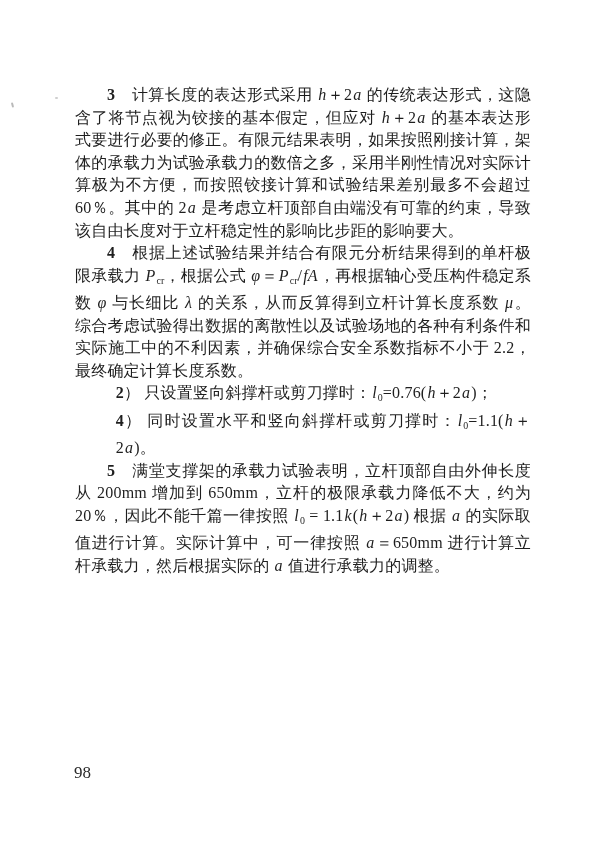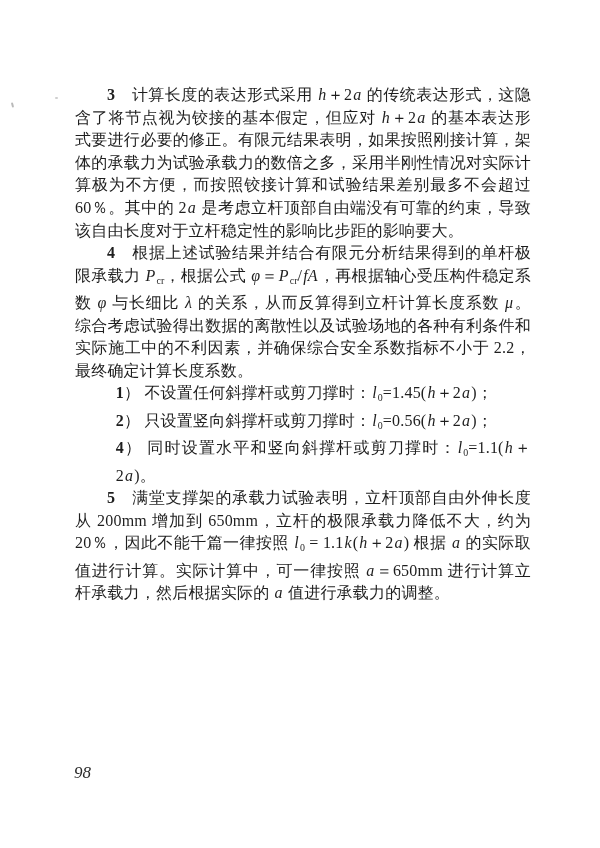--- a/index.html
+++ b/index.html
@@ -33,21 +33,20 @@
   .r-b { font-weight: bold; }
   .r-i { font-style: italic; padding: 0 1px; }
   .r-sub {
     font-size: 0.62em;
     vertical-align: -0.28em;
     letter-spacing: 0;
   }
   .pagenum {
     position: absolute;
     left: 74px; top: 763px;
-    font-style: italic;
     font-size: 17px;
     color: #2a2a2a;
   }
   .scan-mark-1 {
     position: absolute; left: 10px; top: 104px;
     width: 5px; height: 2px;
     background: #b9b9b9;
     border-radius: 1px;
     transform: rotate(75deg);
   }
@@ -61,20 +60,19 @@
 </head>
 <body>
 
 <div class="page">
   <span class="scan-mark-1"></span>
   <span class="scan-mark-2"></span>
 
   <main class="content">
     <p class="para"><span class="r-b">3</span><span class="r-n">　计算长度的表达形式采用 </span><span class="r-i">h</span><span class="r-n">＋2</span><span class="r-i">a</span><span class="r-n"> 的传统表达形式，这隐含了将节点视为铰接的基本假定，但应对 </span><span class="r-i">h</span><span class="r-n">＋2</span><span class="r-i">a</span><span class="r-n"> 的基本表达形式要进行必要的修正。有限元结果表明，如果按照刚接计算，架体的承载力为试验承载力的数倍之多，采用半刚性情况对实际计算极为不方便，而按照铰接计算和试验结果差别最多不会超过 60％。其中的 2</span><span class="r-i">a</span><span class="r-n"> 是考虑立杆顶部自由端没有可靠的约束，导致该自由长度对于立杆稳定性的影响比步距的影响要大。</span></p>
     <p class="para"><span class="r-b">4</span><span class="r-n">　根据上述试验结果并结合有限元分析结果得到的单杆极限承载力 </span><span class="r-i">P</span><span class="r-sub">cr</span><span class="r-n">，根据公式 </span><span class="r-i">φ</span><span class="r-n">＝</span><span class="r-i">P</span><span class="r-sub">cr</span><span class="r-n">/</span><span class="r-i">fA</span><span class="r-n">，再根据轴心受压构件稳定系数 </span><span class="r-i">φ</span><span class="r-n"> 与长细比 </span><span class="r-i">λ</span><span class="r-n"> 的关系，从而反算得到立杆计算长度系数 </span><span class="r-i">μ</span><span class="r-n">。综合考虑试验得出数据的离散性以及试验场地的各种有利条件和实际施工中的不利因素，并确保综合安全系数指标不小于 2.2，最终确定计算长度系数。</span></p>
-    <p class="list-item"><span class="r-b">1</span><span class="r-n">） 不设置任何斜撑杆或剪刀撑时：</span><span class="r-i">l</span><span class="r-sub">0</span><span class="r-n">=1.45(</span><span class="r-i">h</span><span class="r-n">＋2</span><span class="r-i">a</span><span class="r-n">)；</span></p>
-    <p class="list-item"><span class="r-b">2</span><span class="r-n">） 只设置竖向斜撑杆或剪刀撑时：</span><span class="r-i">l</span><span class="r-sub">0</span><span class="r-n">=0.56(</span><span class="r-i">h</span><span class="r-n">＋2</span><span class="r-i">a</span><span class="r-n">)；</span></p>
+    <p class="list-item"><span class="r-b">2</span><span class="r-n">） 只设置竖向斜撑杆或剪刀撑时：</span><span class="r-i">l</span><span class="r-sub">0</span><span class="r-n">=0.76(</span><span class="r-i">h</span><span class="r-n">＋2</span><span class="r-i">a</span><span class="r-n">)；</span></p>
     <p class="list-item"><span class="r-b">4</span><span class="r-n">） 同时设置水平和竖向斜撑杆或剪刀撑时：</span><span class="r-i">l</span><span class="r-sub">0</span><span class="r-n">=1.1(</span><span class="r-i">h</span><span class="r-n">＋2</span><span class="r-i">a</span><span class="r-n">)。</span></p>
     <p class="para"><span class="r-b">5</span><span class="r-n">　满堂支撑架的承载力试验表明，立杆顶部自由外伸长度从 200mm 增加到 650mm，立杆的极限承载力降低不大，约为 20％，因此不能千篇一律按照 </span><span class="r-i">l</span><span class="r-sub">0</span><span class="r-n"> = 1.1</span><span class="r-i">k</span><span class="r-n">(</span><span class="r-i">h</span><span class="r-n">＋2</span><span class="r-i">a</span><span class="r-n">) 根据 </span><span class="r-i">a</span><span class="r-n"> 的实际取值进行计算。实际计算中，可一律按照 </span><span class="r-i">a</span><span class="r-n">＝650mm 进行计算立杆承载力，然后根据实际的 </span><span class="r-i">a</span><span class="r-n"> 值进行承载力的调整。</span></p>
   </main>
 
   <div class="pagenum">98</div>
 </div>
 
 </body></html>

